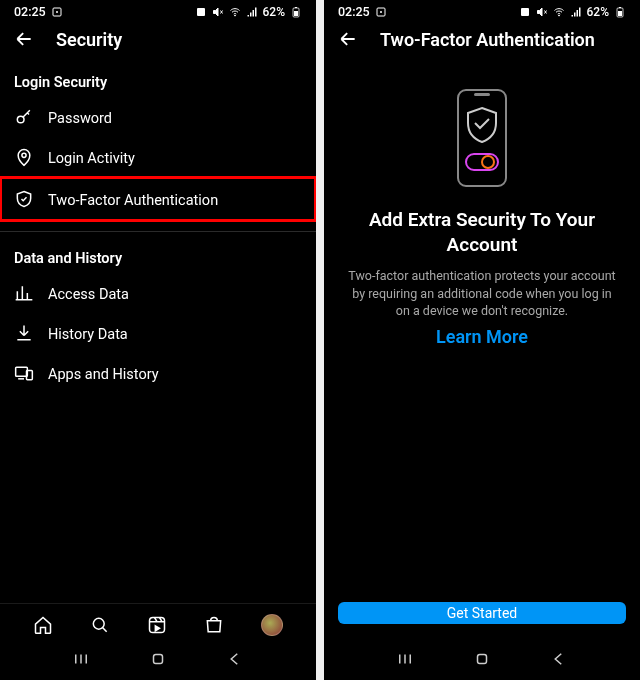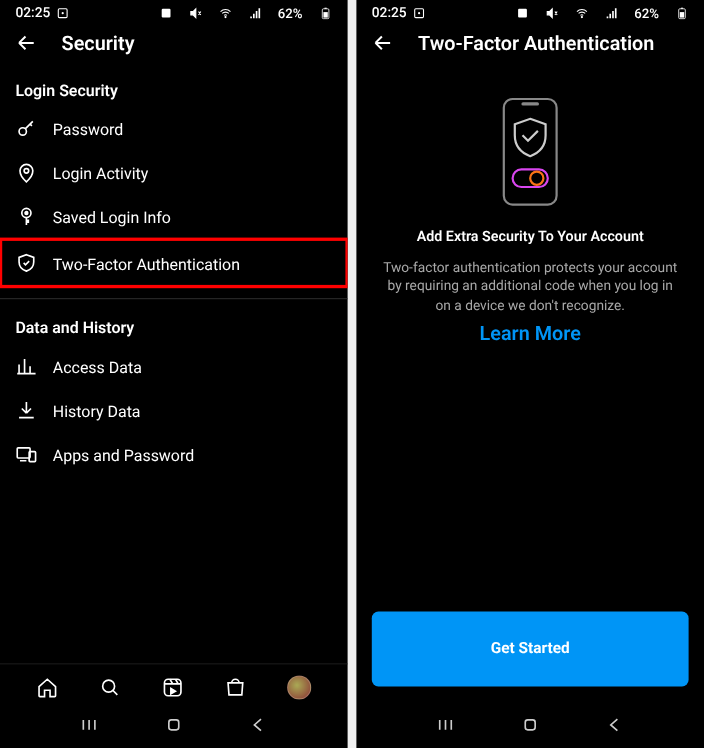--- a/index.html
+++ b/index.html
@@ -23,21 +23,21 @@
   }
   .status-bar {
     display: flex;
     justify-content: space-between;
     align-items: center;
     padding: 4px 14px 2px;
     font-size: 12.5px;
     font-weight: 500;
   }
   .status-left { display: flex; align-items: center; gap: 5px; }
-  .status-right { display: flex; align-items: center; gap: 15px; font-size: 10px; }
+  .status-right { display: flex; align-items: center; gap: 5px; font-size: 10px; }
   .status-right .pct { font-size: 12px; }
   .mini-icon { display: inline-block; width: 12px; height: 12px; }
 
   .header {
     display: flex;
     gap: 22px;
     padding: 8px 14px 10px;
   }
   .header .title { font-size: 18px; font-weight: 600; }
 
@@ -105,21 +105,21 @@
   
   .tfa-content {
     flex: 1;
     display: flex;
     flex-direction: column;
     align-items: center;
     text-align: center;
     padding: 24px 22px 0;
   }
   .tfa-content .heading {
-    font-size: 13px;
+    font-size: 19px;
     font-weight: 600;
     line-height: 1.3;
     margin-top: 20px;
   }
   .tfa-content .desc {
     font-size: 12.5px;
     color: #a8a8a8;
     margin-top: 10px;
     line-height: 1.4;
     max-width: 290px;
@@ -128,23 +128,23 @@
     color: #0095f6;
     font-size: 18px;
     font-weight: 600;
     margin-top: 6px;
   }
   .cta {
     margin: 0 14px 16px;
     background: #0095f6;
     border-radius: 6px;
     text-align: center;
-    padding: 26px 0;
+    padding: 3px 0;
     font-size: 14px;
-    font-weight: 700;
+    font-weight: 400;
     color: #fff;
   }
   .illustration {
     width: 64px;
     margin-top: 4px;
   }
 </style>
 </head>
 <body>
 
@@ -204,30 +204,20 @@
   <div class="item">
     <span class="icon-slot">
       <svg viewBox="0 0 24 24" width="20" height="20" fill="none" stroke="#fff" stroke-width="1.8">
           <path d="M12 22s7-6 7-12a7 7 0 10-14 0c0 6 7 12 7 12z"></path>
           <circle cx="12" cy="10" r="2.5"></circle>
         </svg>
     </span>
     <span>Login Activity</span>
   </div>
 
-  <div class="item">
-    <span class="icon-slot">
-      <svg viewBox="0 0 24 24" width="20" height="20" fill="none" stroke="#fff" stroke-width="1.8">
-          <circle cx="12" cy="8" r="5"></circle>
-          <circle cx="12" cy="8" r="1.5" fill="#fff"></circle>
-          <path d="M12 13v8m0-3h3m-3-2h3"></path>
-        </svg>
-    </span>
-    <span>Saved Login Info</span>
-  </div>
 
   <div class="item highlight">
     <span class="icon-slot">
       <svg viewBox="0 0 24 24" width="20" height="20" fill="none" stroke="#fff" stroke-width="1.8">
           <path d="M12 3l8 3v5c0 5-3.5 8.5-8 10-4.5-1.5-8-5-8-10V6l8-3z"></path>
           <path d="M9 12l2 2 4-4"></path>
         </svg>
     </span>
     <span>Two-Factor Authentication</span>
   </div>
@@ -256,21 +246,21 @@
   </div>
 
   <div class="item">
     <span class="icon-slot">
       <svg viewBox="0 0 24 24" width="20" height="20" fill="none" stroke="#fff" stroke-width="1.8">
           <rect x="2" y="5" width="14" height="11" rx="1"></rect>
           <path d="M5 19h7"></path>
           <rect x="15" y="9" width="7" height="11" rx="1"></rect>
         </svg>
     </span>
-    <span>Apps and Password</span>
+    <span>Apps and History</span>
   </div>
 
 
   <div class="bottom-nav">
     <span class="icon-slot">
       <svg viewBox="0 0 24 24" width="22" height="22" fill="none" stroke="#fff" stroke-width="1.8">
           <path d="M3 11l9-8 9 8v10a1 1 0 01-1 1h-5v-7h-6v7H4a1 1 0 01-1-1V11z"></path>
         </svg>
     </span>
     <span class="icon-slot">

